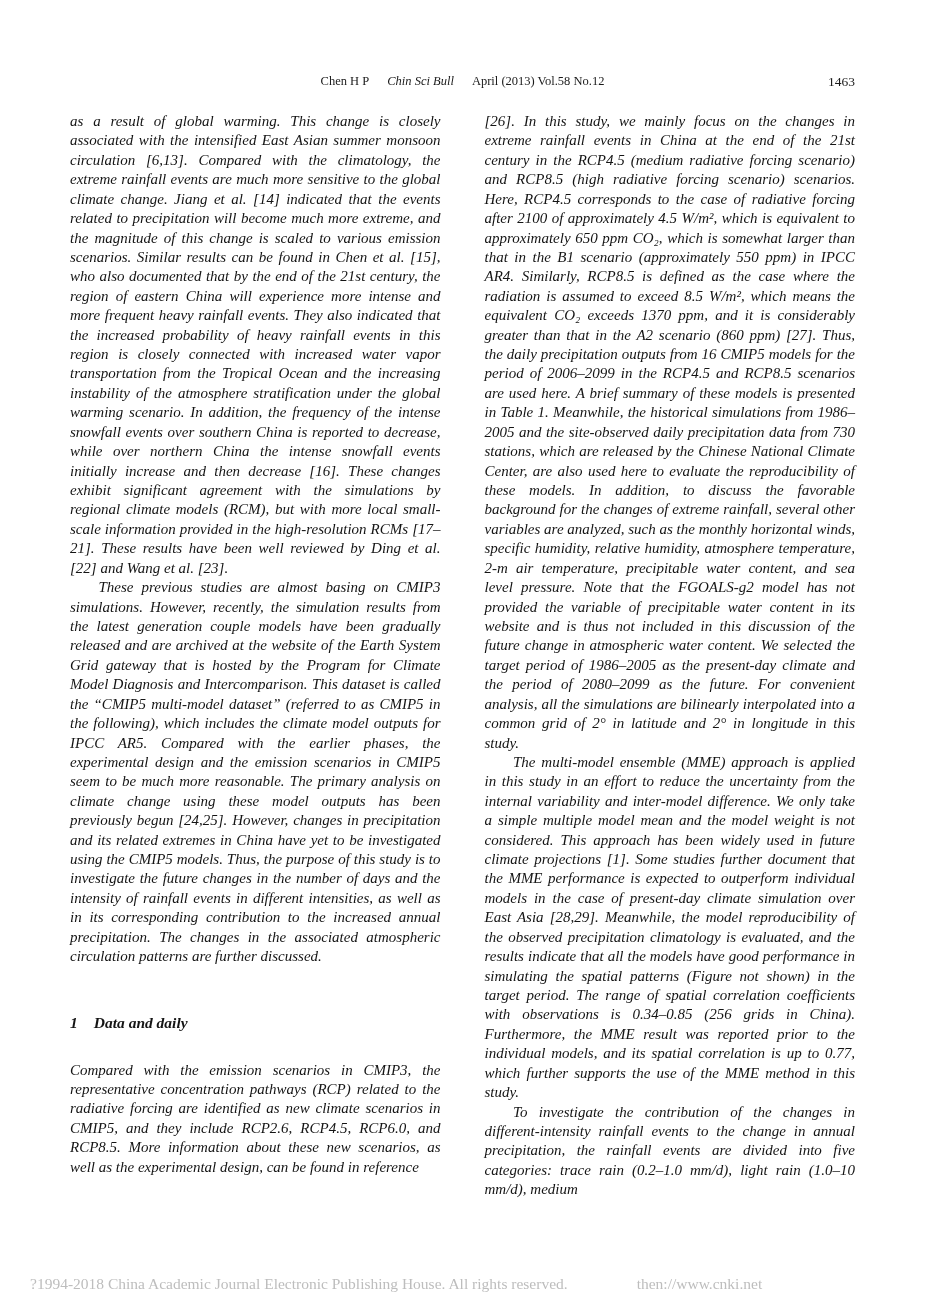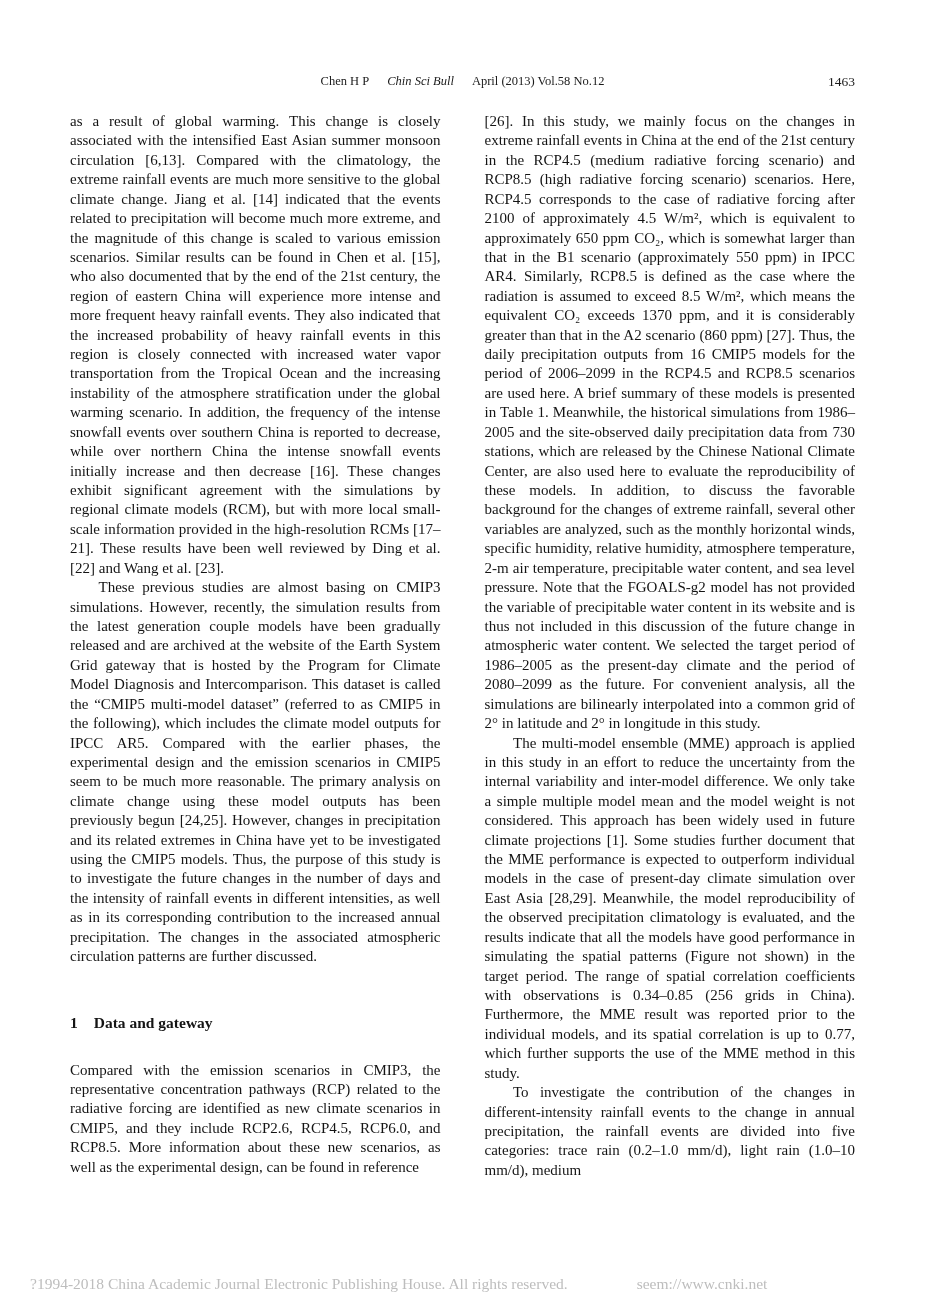--- a/index.html
+++ b/index.html
@@ -36,20 +36,21 @@
     font-size: 13.5px;
     text-align: center;
   }
   .columns {
     position: absolute;
     top: 112px;
     left: 70px;
     right: 70px;
     display: flex;
     gap: 44px;
+    font-style: italic;
   }
   .column {
     flex: 1 1 0;
     min-width: 0;
     font-size: 15px;
     line-height: 1.295;
     text-align: justify;
   }
   .para { margin: 0; }
   .para.indent { text-indent: 1.9em; }
@@ -86,31 +87,31 @@
     </div>
     <div class="page-number">1463</div>
   </header>
 
   <main class="columns">
 
     <section class="column">
       <p class="para">as a result of global warming. This change is closely associated with the intensified East Asian summer monsoon circulation [6,13]. Compared with the climatology, the extreme rainfall events are much more sensitive to the global climate change. Jiang et al. [14] indicated that the events related to precipitation will become much more extreme, and the magnitude of this change is scaled to various emission scenarios. Similar results can be found in Chen et al. [15], who also documented that by the end of the 21st century, the region of eastern China will experience more intense and more frequent heavy rainfall events. They also indicated that the increased probability of heavy rainfall events in this region is closely connected with increased water vapor transportation from the Tropical Ocean and the increasing instability of the atmosphere stratification under the global warming scenario. In addition, the frequency of the intense snowfall events over southern China is reported to decrease, while over northern China the intense snowfall events initially increase and then decrease [16]. These changes exhibit significant agreement with the simulations by regional climate models (RCM), but with more local small-scale information provided in the high-resolution RCMs [17–21]. These results have been well reviewed by Ding et al. [22] and Wang et al. [23].</p>
       <p class="para indent">These previous studies are almost basing on CMIP3 simulations. However, recently, the simulation results from the latest generation couple models have been gradually released and are archived at the website of the Earth System Grid gateway that is hosted by the Program for Climate Model Diagnosis and Intercomparison. This dataset is called the “CMIP5 multi-model dataset” (referred to as CMIP5 in the following), which includes the climate model outputs for IPCC AR5. Compared with the earlier phases, the experimental design and the emission scenarios in CMIP5 seem to be much more reasonable. The primary analysis on climate change using these model outputs has been previously begun [24,25]. However, changes in precipitation and its related extremes in China have yet to be investigated using the CMIP5 models. Thus, the purpose of this study is to investigate the future changes in the number of days and the intensity of rainfall events in different intensities, as well as in its corresponding contribution to the increased annual precipitation. The changes in the associated atmospheric circulation patterns are further discussed.</p>
       <h2 class="section-heading">
-        <span class="section-number">1</span><span class="section-title">Data and gateway</span>
+        <span class="section-number">1</span><span class="section-title">Data and daily</span>
       </h2>
       <p class="para">Compared with the emission scenarios in CMIP3, the representative concentration pathways (RCP) related to the radiative forcing are identified as new climate scenarios in CMIP5, and they include RCP2.6, RCP4.5, RCP6.0, and RCP8.5. More information about these new scenarios, as well as the experimental design, can be found in reference</p>
     </section>
 
     <section class="column">
       <p class="para">[26]. In this study, we mainly focus on the changes in extreme rainfall events in China at the end of the 21st century in the RCP4.5 (medium radiative forcing scenario) and RCP8.5 (high radiative forcing scenario) scenarios. Here, RCP4.5 corresponds to the case of radiative forcing after 2100 of approximately 4.5 W/m², which is equivalent to approximately 650 ppm CO₂, which is somewhat larger than that in the B1 scenario (approximately 550 ppm) in IPCC AR4. Similarly, RCP8.5 is defined as the case where the radiation is assumed to exceed 8.5 W/m², which means the equivalent CO₂ exceeds 1370 ppm, and it is considerably greater than that in the A2 scenario (860 ppm) [27]. Thus, the daily precipitation outputs from 16 CMIP5 models for the period of 2006–2099 in the RCP4.5 and RCP8.5 scenarios are used here. A brief summary of these models is presented in Table 1. Meanwhile, the historical simulations from 1986–2005 and the site-observed daily precipitation data from 730 stations, which are released by the Chinese National Climate Center, are also used here to evaluate the reproducibility of these models. In addition, to discuss the favorable background for the changes of extreme rainfall, several other variables are analyzed, such as the monthly horizontal winds, specific humidity, relative humidity, atmosphere temperature, 2-m air temperature, precipitable water content, and sea level pressure. Note that the FGOALS-g2 model has not provided the variable of precipitable water content in its website and is thus not included in this discussion of the future change in atmospheric water content. We selected the target period of 1986–2005 as the present-day climate and the period of 2080–2099 as the future. For convenient analysis, all the simulations are bilinearly interpolated into a common grid of 2° in latitude and 2° in longitude in this study.</p>
       <p class="para indent">The multi-model ensemble (MME) approach is applied in this study in an effort to reduce the uncertainty from the internal variability and inter-model difference. We only take a simple multiple model mean and the model weight is not considered. This approach has been widely used in future climate projections [1]. Some studies further document that the MME performance is expected to outperform individual models in the case of present-day climate simulation over East Asia [28,29]. Meanwhile, the model reproducibility of the observed precipitation climatology is evaluated, and the results indicate that all the models have good performance in simulating the spatial patterns (Figure not shown) in the target period. The range of spatial correlation coefficients with observations is 0.34–0.85 (256 grids in China). Furthermore, the MME result was reported prior to the individual models, and its spatial correlation is up to 0.77, which further supports the use of the MME method in this study.</p>
       <p class="para indent">To investigate the contribution of the changes in different-intensity rainfall events to the change in annual precipitation, the rainfall events are divided into five categories: trace rain (0.2–1.0 mm/d), light rain (1.0–10 mm/d), medium</p>
     </section>
 
   </main>
 
   <footer class="page-footer">
     <span>?1994-2018 China Academic Journal Electronic Publishing House. All rights reserved.</span>
-    <a href="#" class="footer-url">seem://www.cnki.net</a>
+    <a href="#" class="footer-url">then://www.cnki.net</a>
   </footer>
 
 </div>
 
 </body></html>

